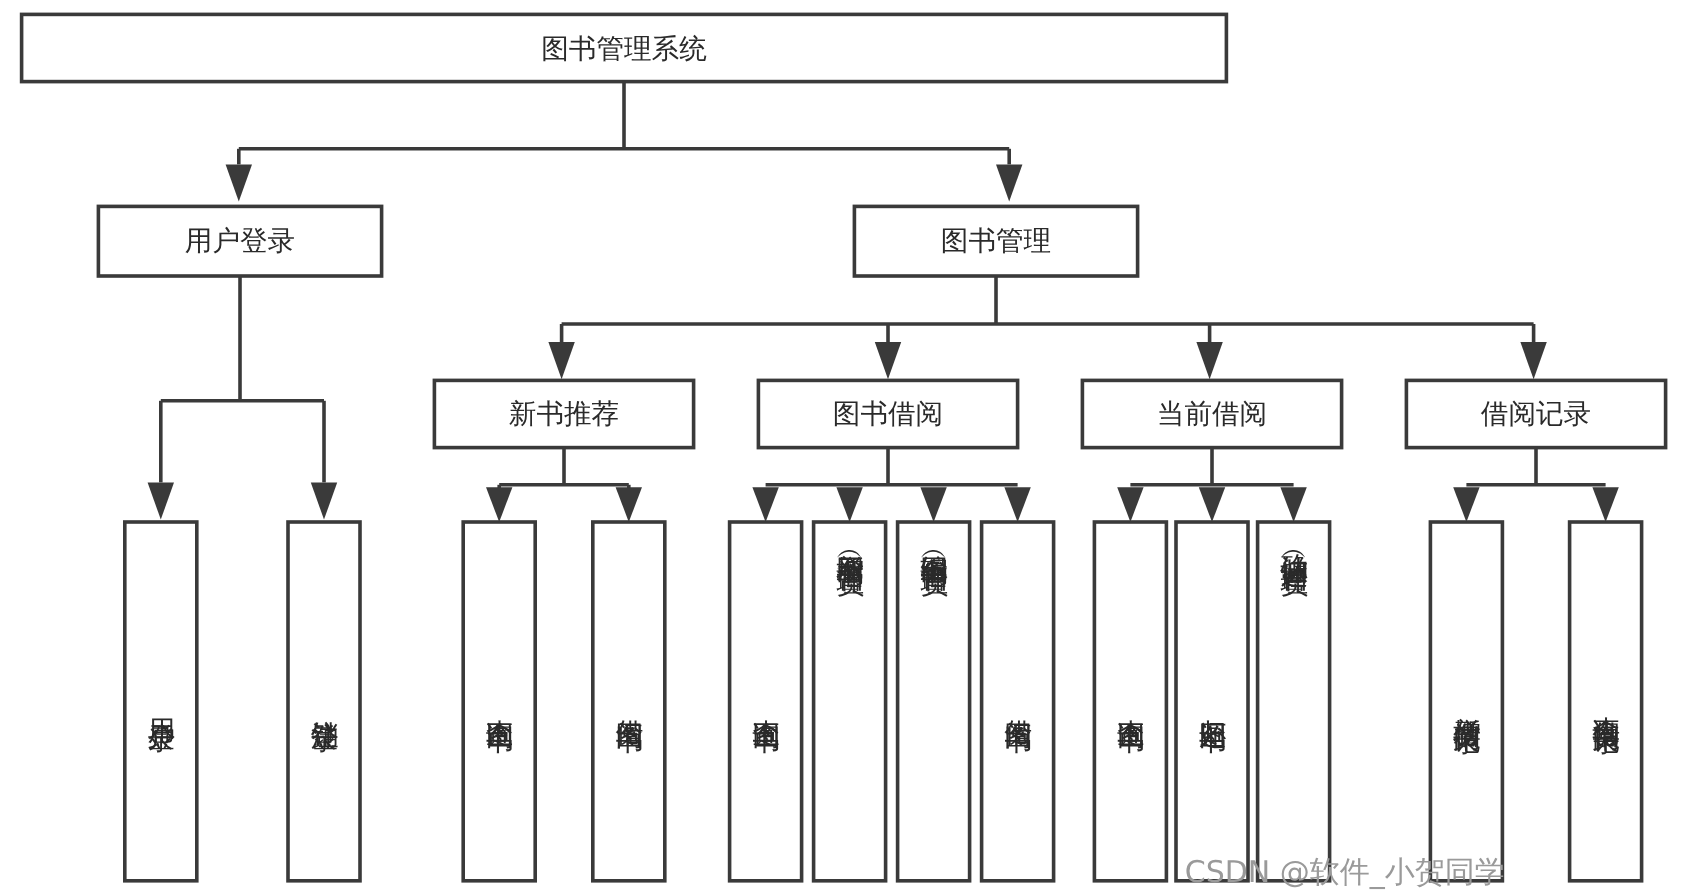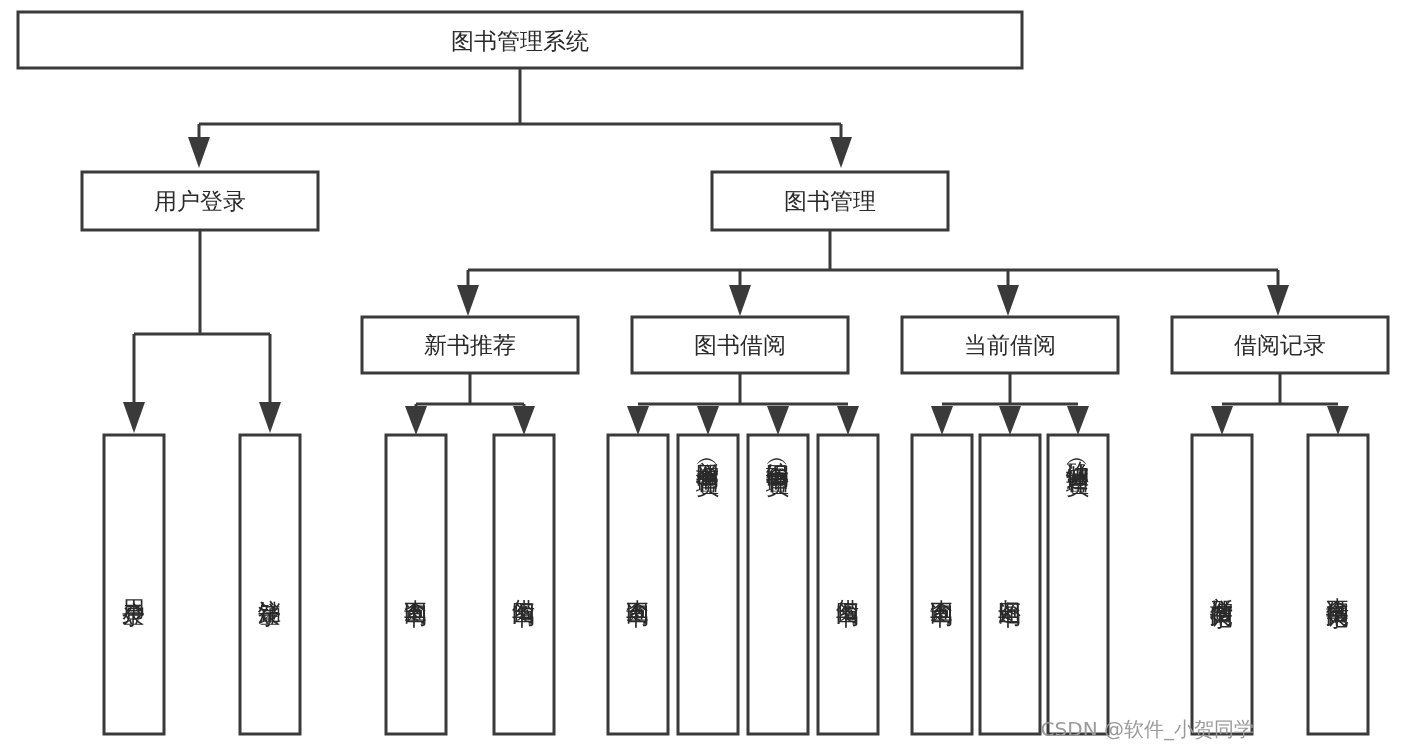--- a/index.html
+++ b/index.html
@@ -62,21 +62,21 @@
     justify-content: center;
     white-space: nowrap;
     text-align: center;
     pointer-events: none;
   }
   .watermark {
     position: absolute;
     right: 8px;
     bottom: 4px;
     font-family: "DejaVu Sans", "Liberation Sans", sans-serif;
-    font-size: 20px;
+    font-size: 25px;
     color: #9a9a9a;
     white-space: nowrap;
   }
 </style>
 </head>
 <body>
 
 <div id="diagram-root">
 
   <svg id="flow-svg" viewBox="0 0 1405 747">

